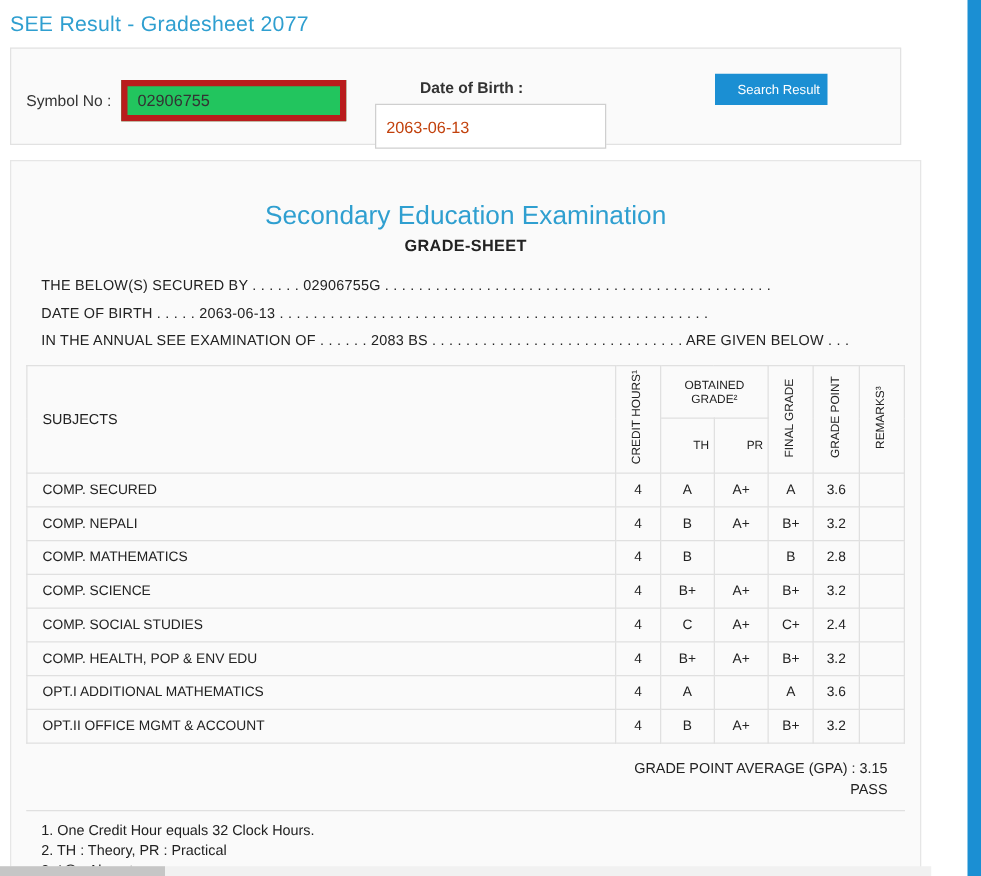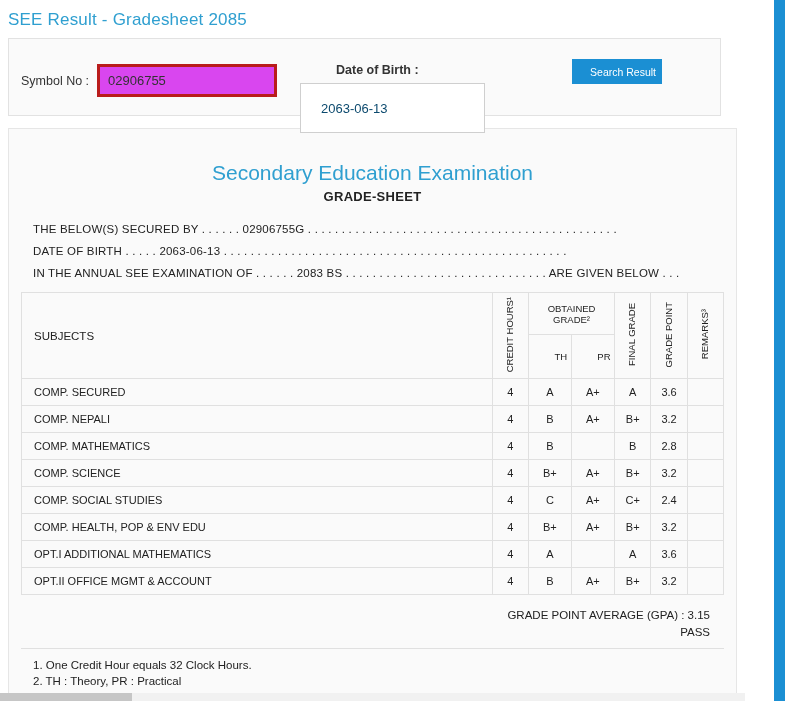--- a/index.html
+++ b/index.html
@@ -46,44 +46,44 @@
   .field-symbol-label {
     position: absolute;
     left: 12px; top: 35px;
     font-size: 12.5px;
     color: #333;
   }
   .input-symbol {
     position: absolute;
     left: 88px; top: 25px;
     width: 180px; height: 33px;
-    border: 3px solid #b91c1c;
-    background: #d946ef;
+    border: 5px solid #b91c1c;
+    background: #22c55e;
     font-size: 13px;
     color: #333;
     padding: 0 8px;
     font-family: "Liberation Sans", sans-serif;
   }
   .field-dob-label {
     position: absolute;
     left: 283px; top: 24px;
     font-size: 12.5px;
     color: #333;
     font-weight: bold;
     padding-left: 44px;
   }
   .input-dob {
     position: absolute;
     left: 291px; top: 44px;
-    width: 185px; height: 50px;
+    width: 185px; height: 36px;
     border: 1px solid #cfcfcf;
     background: #fff;
     font-size: 13px;
-    color: #0c4a6e;
-    padding: 0 20px;
+    color: #c2410c;
+    padding: 0 8px;
     font-family: "Liberation Sans", sans-serif;
   }
   .btn-search {
     position: absolute;
     left: 563px; top: 20px;
     width: 90px; height: 25px;
     background: #1b8fd3;
     color: #fff;
     border: none;
     font-size: 10.5px;
@@ -218,21 +218,21 @@
     background: #c6c6c6;
   }
 </style>
 </head>
 <body>
 
 <div id="page">
 
   <div class="content">
 
-    <div class="page-title">SEE Result - Gradesheet 2085</div>
+    <div class="page-title">SEE Result - Gradesheet 2077</div>
 
     <div class="search-panel">
       <div class="field-symbol-label">Symbol No :</div>
       <input class="input-symbol" type="text" value="02906755" style="">
       <div class="field-dob-label">Date of Birth :</div>
       <input class="input-dob" type="text" value="2063-06-13" style="">
       <button class="btn-search">Search Result</button>
     </div>
 
     <div class="result-panel">

